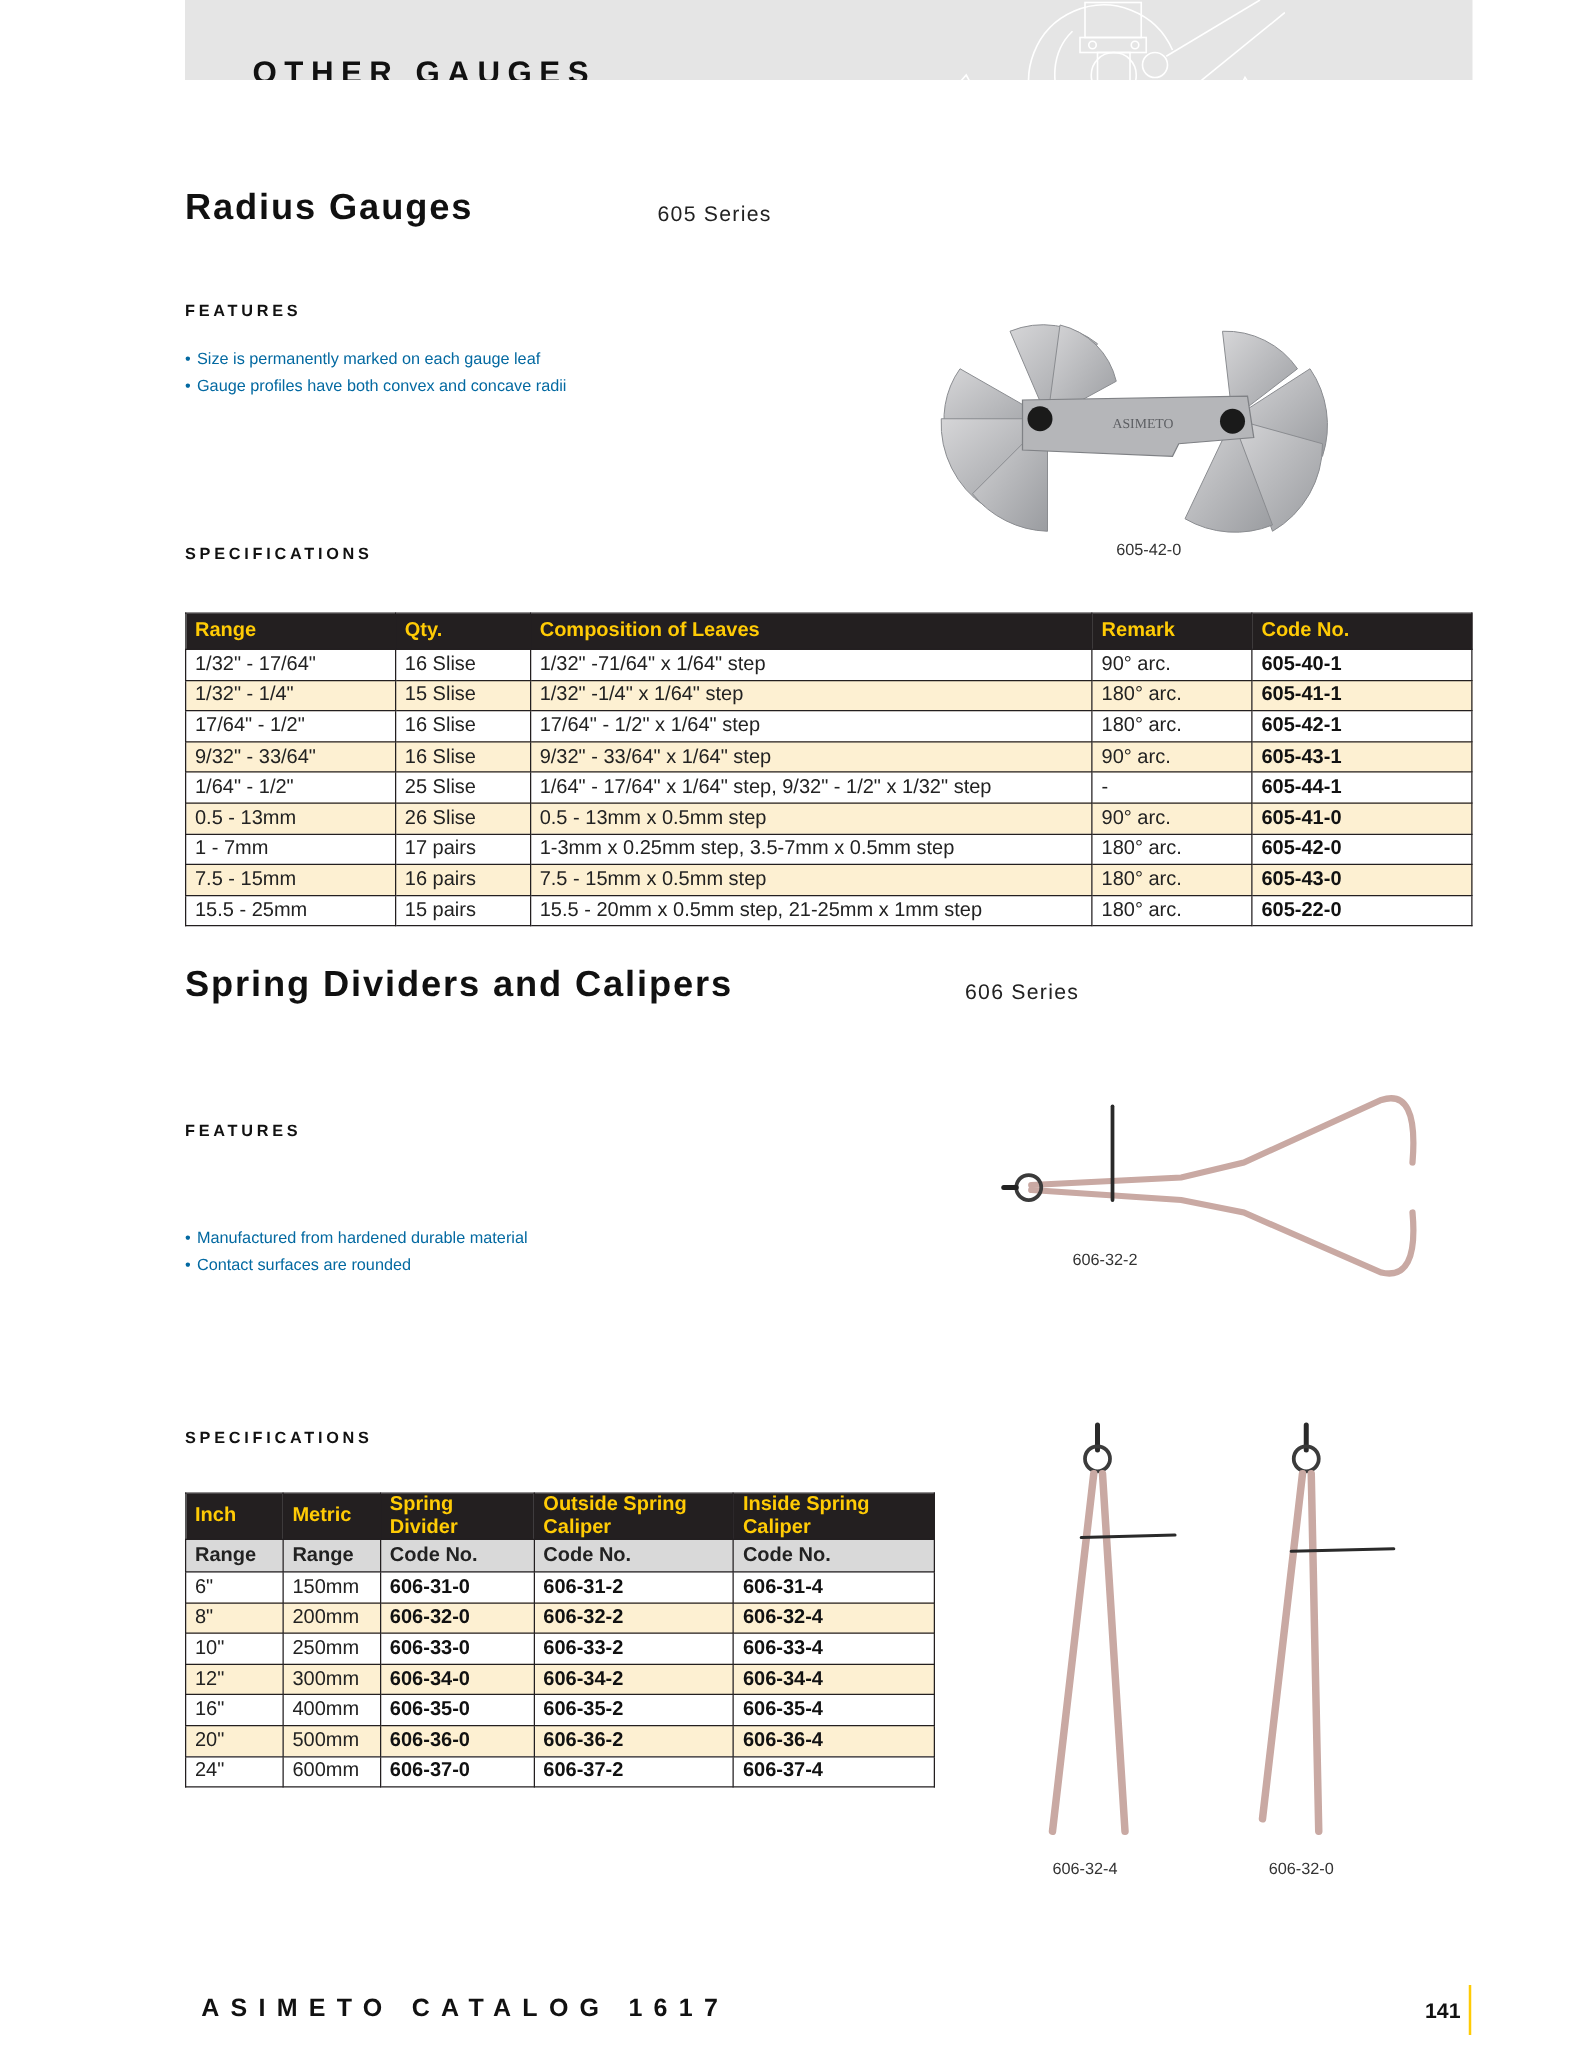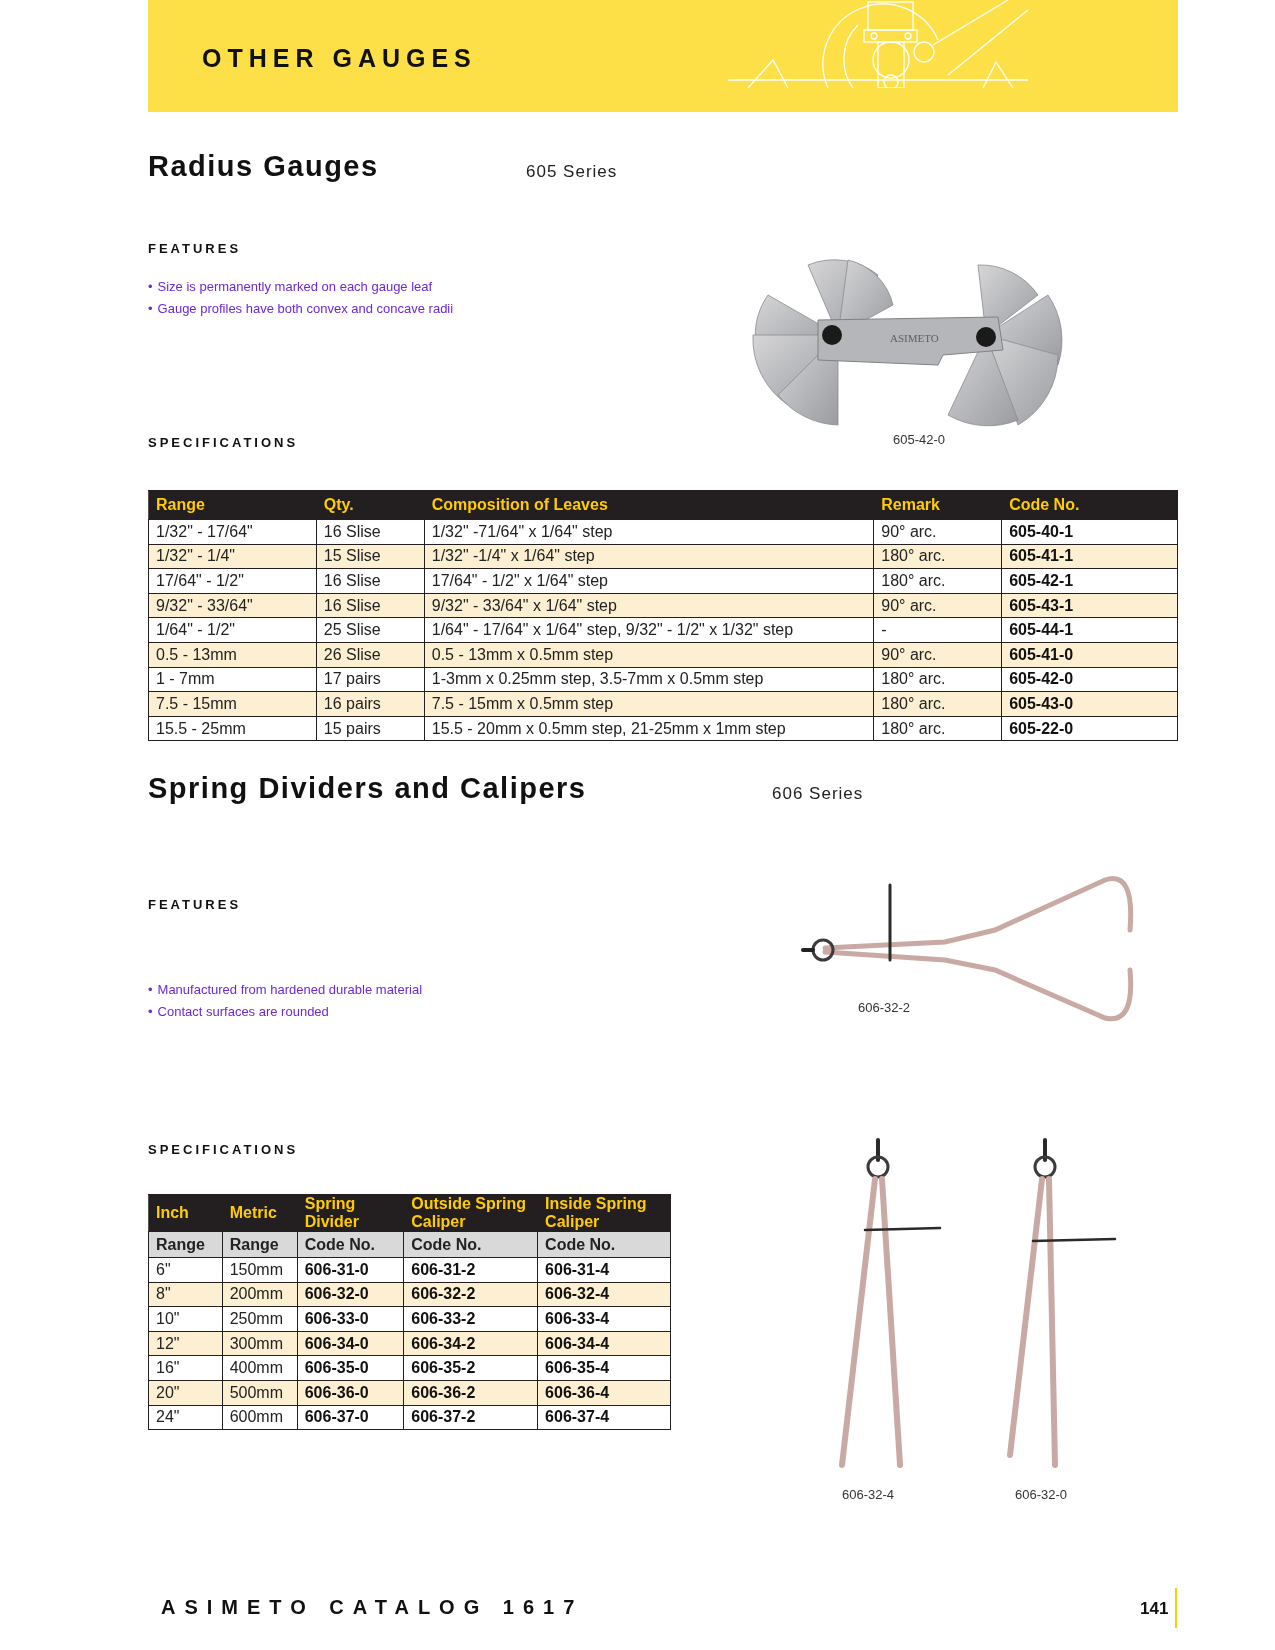--- a/index.html
+++ b/index.html
@@ -1,23 +1,23 @@
 <!DOCTYPE html>
 <html><head>
 <meta charset="utf-8">
 <style>
   * { box-sizing: border-box; margin: 0; padding: 0; }
   body { width: 1275px; height: 1650px; background: #ffffff; font-family: "Liberation Sans", sans-serif; color: #1a1a1a; position: relative; overflow: hidden; }
-  .banner { position: absolute; left: 148px; top: 0; width: 1030px; height: 112px; background: #fde047; overflow: hidden; }
+  .banner { position: absolute; left: 148px; top: 0; width: 1030px; height: 64px; background: #e5e5e5; overflow: hidden; }
   .banner-title { position: absolute; left: 54px; top: 44px; font-size: 25px; font-weight: bold; letter-spacing: 6px; color: #111; }
   .banner-art { position: absolute; left: 580px; top: 0; width: 300px; height: 88px; }
   .h1 { position: absolute; font-size: 29px; font-weight: bold; letter-spacing: 1.5px; color: #111; }
   .series { position: absolute; font-size: 17px; letter-spacing: 1px; color: #222; margin-left: 43px; }
   .section-label { position: absolute; font-size: 13px; font-weight: bold; letter-spacing: 3px; color: #111; }
-  .bullets { position: absolute; font-size: 13px; color: #6d28d9; line-height: 22px; list-style: none; }
+  .bullets { position: absolute; font-size: 13px; color: #0369a1; line-height: 22px; list-style: none; }
   .bullets li::before { content: "\2022"; margin-right: 5px; }
   .caption { position: absolute; font-size: 13px; color: #333; }
   table.spec { position: absolute; border-collapse: collapse; font-size: 16px; margin-top: 21px; }
   table.spec th { background: #231f20; color: #ffcb05; text-align: left; font-weight: bold; padding: 0 7px; height: 29px; border: 1px solid #231f20; border-left: 1px solid #555; }
   table.spec td { padding: 0 7px; height: 24.6px; border: 1px solid #231f20; color: #222; }
   table.spec tr.alt td { background: #fdf0d2; }
   table.spec td.code { font-weight: bold; color: #111; }
   table.spec tr.sub td { background: #d9d9d9; font-weight: bold; height: 26px; }
   .photo { position: absolute; }
   .footer-brand { position: absolute; left: 161px; top: 1596px; font-size: 20px; font-weight: bold; letter-spacing: 9px; color: #111; }
@@ -181,21 +181,21 @@
     <path d="M30 82 L150 90 L200 100 L310 148 Q340 155 335 100" stroke="#c9a9a3" stroke-width="5"></path>
     <circle cx="28" cy="80" r="10" stroke="#3b3b3b" stroke-width="3"></circle>
     <path d="M8 80 L18 80" stroke="#222" stroke-width="4"></path>
     <path d="M95 15 L95 90" stroke="#2a2a2a" stroke-width="3"></path>
   </g>
 </svg>
 <div class="caption" style="left:858px; top:1000px;">606-32-2</div>
 
 <div class="section-label" style="left:148px; top:1142px;">SPECIFICATIONS</div>
 
-<table class="spec" style="left:148px; top:1173px; width:523px;">
+<table class="spec" style="left:148px; top:1173px; width:600px;">
   <colgroup>
       <col style="width:78px">
       <col style="width:78px">
       <col style="width:123px">
       <col style="width:160px">
       <col style="width:161px">
     </colgroup>
   <thead>
     <tr>
       <th>Inch</th>

